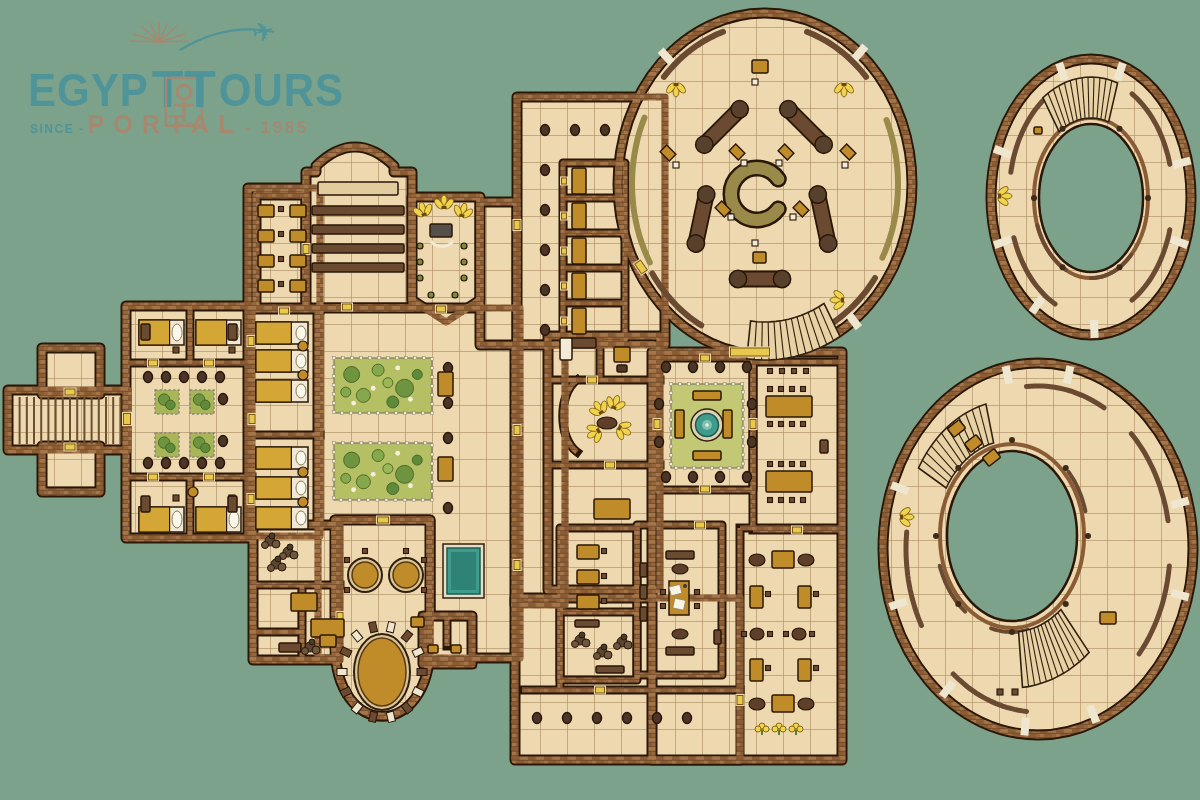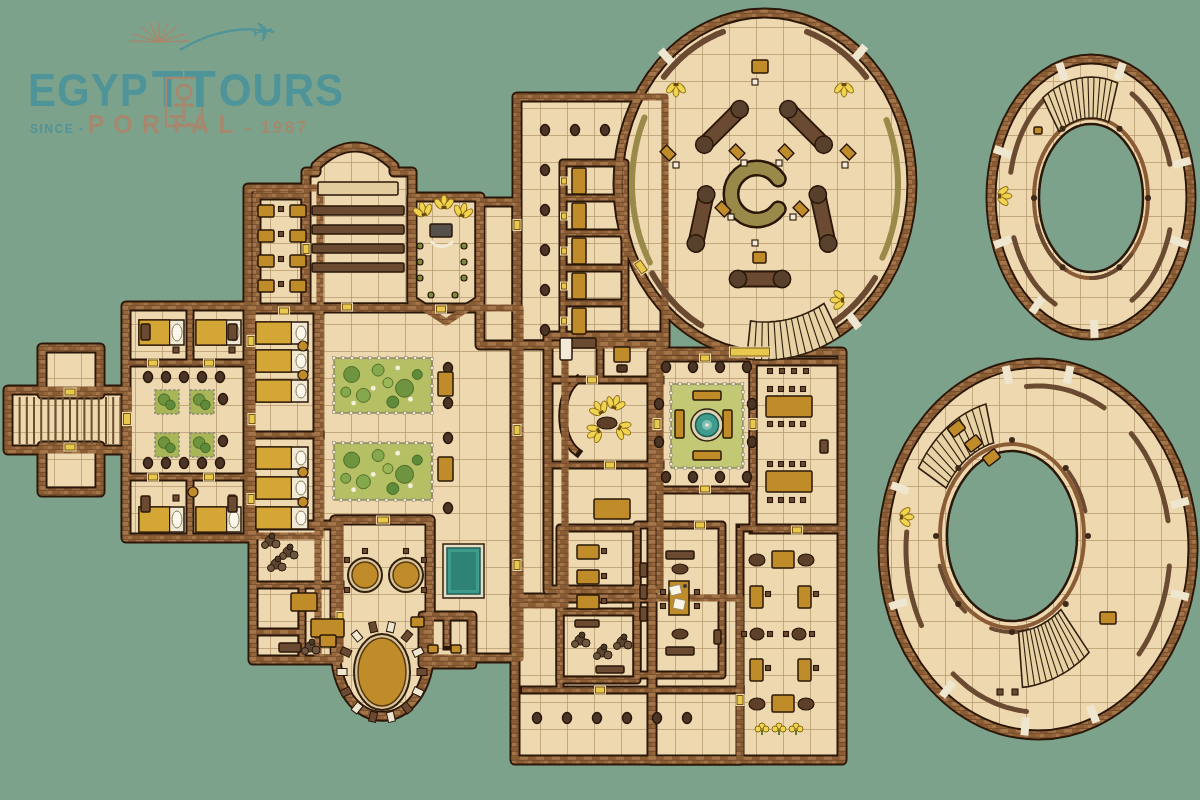--- a/index.html
+++ b/index.html
@@ -1464,17 +1464,17 @@
         <path d="M22 29 V52 M12 35 H32" stroke="#c3765a" stroke-width="3" fill="none"></path>
         <path d="M10 56 q6 -5 12 0 q6 -5 12 0" stroke="#c3765a" stroke-width="1.8" fill="none"></path>
       </svg>
       <span class="gt t2">T</span>
     </span>
     <span class="wm-ours">OURS</span>
   </div>
   <div class="wm-row2">
     <span class="wm-since">SINCE -</span>
     <span class="wm-portal">PORTAL</span>
-    <span class="wm-year">- 1987</span>
+    <span class="wm-year">- 1985</span>
   </div>
 </div>
 
 </div>
 
 </body></html>

